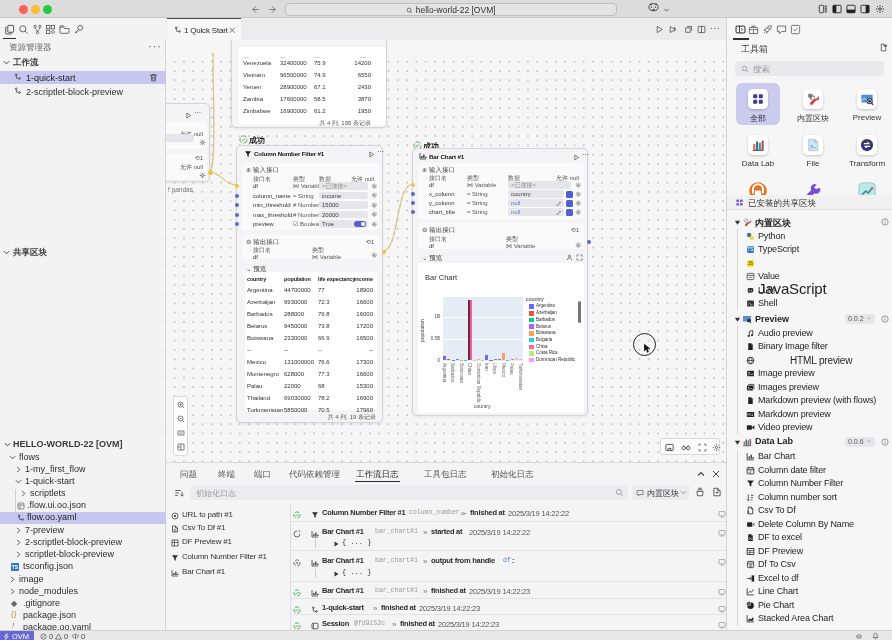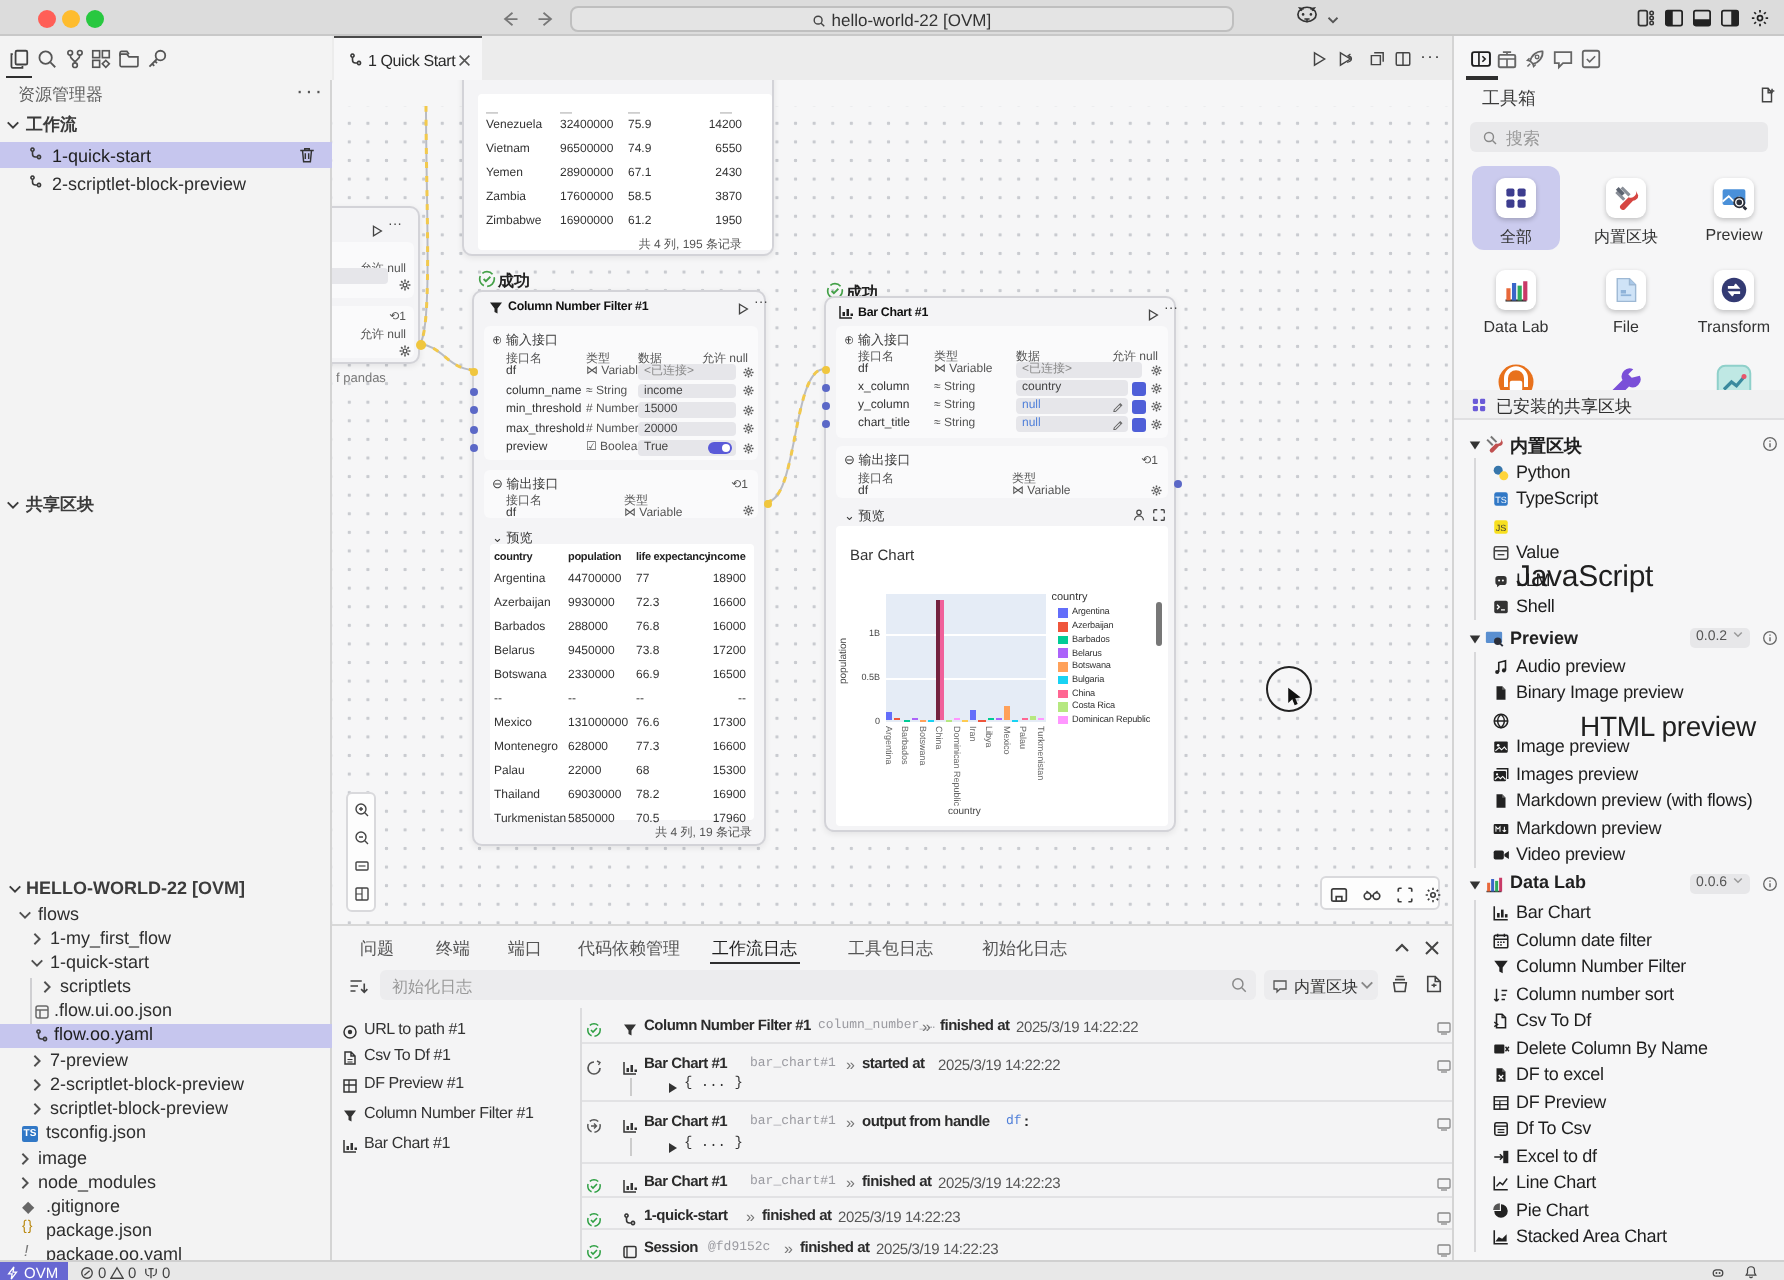--- a/index.html
+++ b/index.html
@@ -1021,26 +1021,26 @@
   <svg class="abs" style="left:19px;top:310.5px;" width="9" height="9" viewBox="0 0 16 16">
       <path d="M6 12.5 V4l6-1.5V11" stroke="#222" stroke-width="1.4" fill="none"></path>
       <circle cx="4.6" cy="12.5" r="1.8" fill="#222"></circle>
       <circle cx="10.6" cy="11" r="1.8" fill="#222"></circle>
     </svg>
   <div class="abs" style="left:31px;top:309.5px;font-size:9px;color:#1f1f1f;letter-spacing:-0.15px;">Audio preview</div>
   <svg class="abs" style="left:19px;top:324px;" width="9" height="9" viewBox="0 0 16 16">
       <path d="M9 2H4v12h8V5z" fill="#222"></path>
       <path d="M9 2v3h3" fill="#666"></path>
     </svg>
-  <div class="abs" style="left:31px;top:323px;font-size:9px;color:#1f1f1f;letter-spacing:-0.15px;">Binary Image preview</div>
+  <div class="abs" style="left:31px;top:323px;font-size:9px;color:#1f1f1f;letter-spacing:-0.15px;">Binary Image filter</div>
   <svg class="abs" style="left:19px;top:337.5px;" width="9" height="9" viewBox="0 0 16 16">
       <circle cx="8" cy="8" r="6" fill="none" stroke="#222" stroke-width="1.4"></circle>
       <path d="M2 8h12M8 2c-4 3.5-4 8.5 0 12c4-3.5 4-8.5 0-12" stroke="#222" stroke-width="1.2" fill="none"></path>
     </svg>
-  <div class="abs" style="left:31px;top:336.5px;font-size:14px;color:#1f1f1f;letter-spacing:-0.15px;padding-left:32px;">HTML preview</div>
+  <div class="abs" style="left:31px;top:336.5px;font-size:10px;color:#1f1f1f;letter-spacing:-0.15px;padding-left:32px;">HTML preview</div>
   <svg class="abs" style="left:19px;top:351px;" width="9" height="9" viewBox="0 0 16 16">
       <rect x="2" y="3" width="12" height="10" rx="1" fill="#222"></rect>
       <circle cx="5.5" cy="6.5" r="1.2" fill="#fff"></circle>
       <path d="M3 11.5 6.5 8.5l2 2 2.5-2.5 2 2.5" stroke="#fff" stroke-width="1" fill="none"></path>
     </svg>
   <div class="abs" style="left:31px;top:350px;font-size:9px;color:#1f1f1f;letter-spacing:-0.15px;">Image preview</div>
   <svg class="abs" style="left:19px;top:364.5px;" width="9" height="9" viewBox="0 0 16 16">
       <rect x="1.5" y="4.5" width="11" height="9" rx="1" fill="#222"></rect>
       <path d="M4 2.5h10v9" stroke="#222" stroke-width="1.3" fill="none"></path>
       <circle cx="4.5" cy="7.5" r="1" fill="#fff"></circle>

